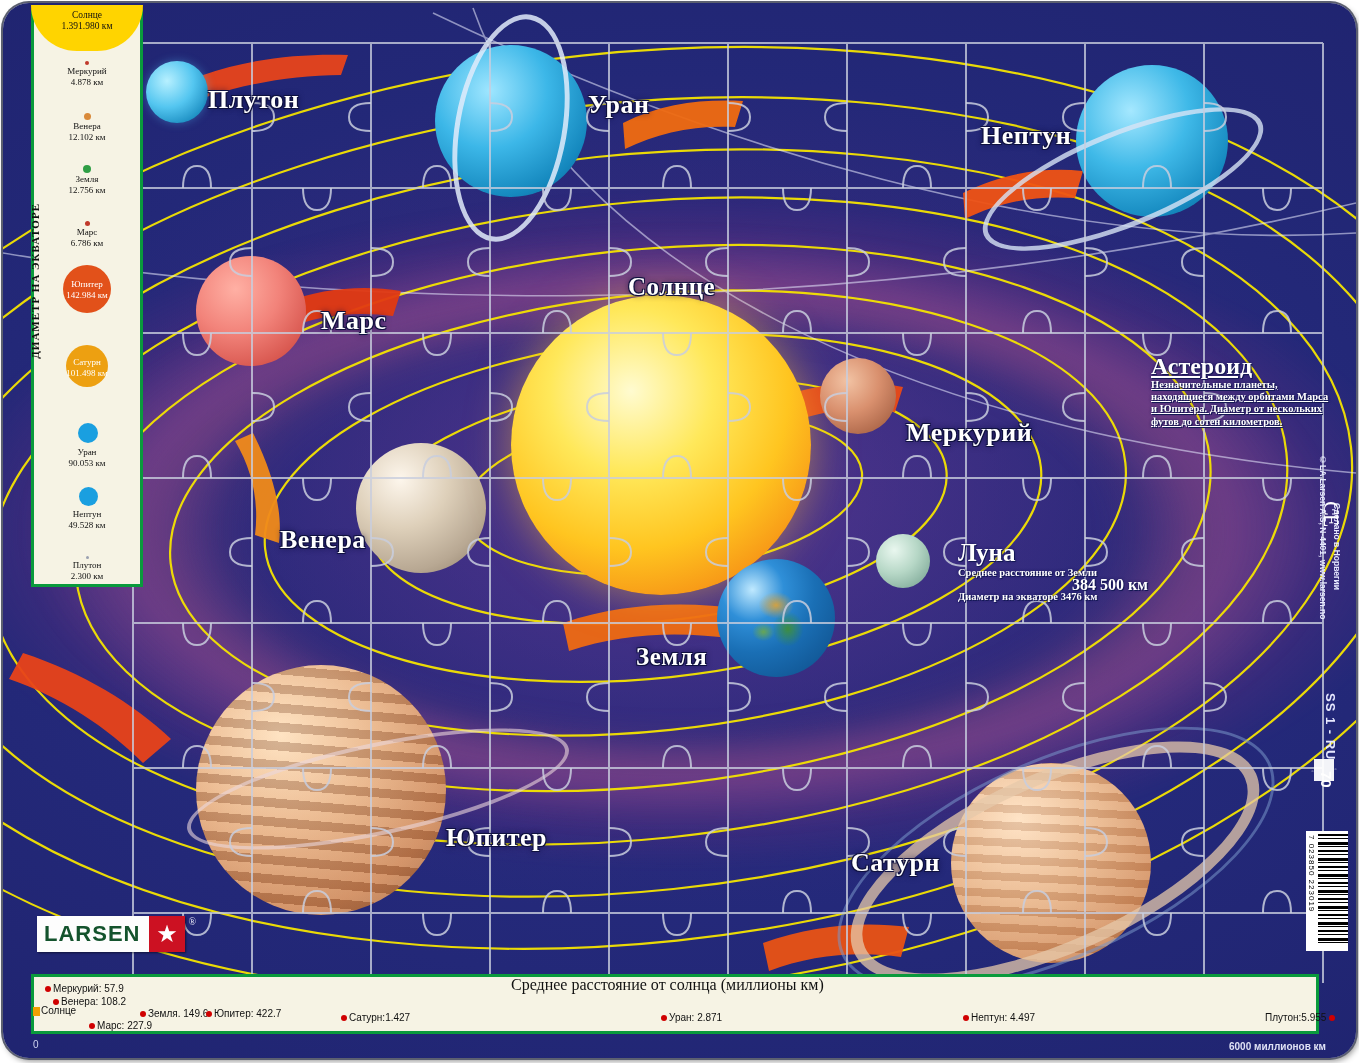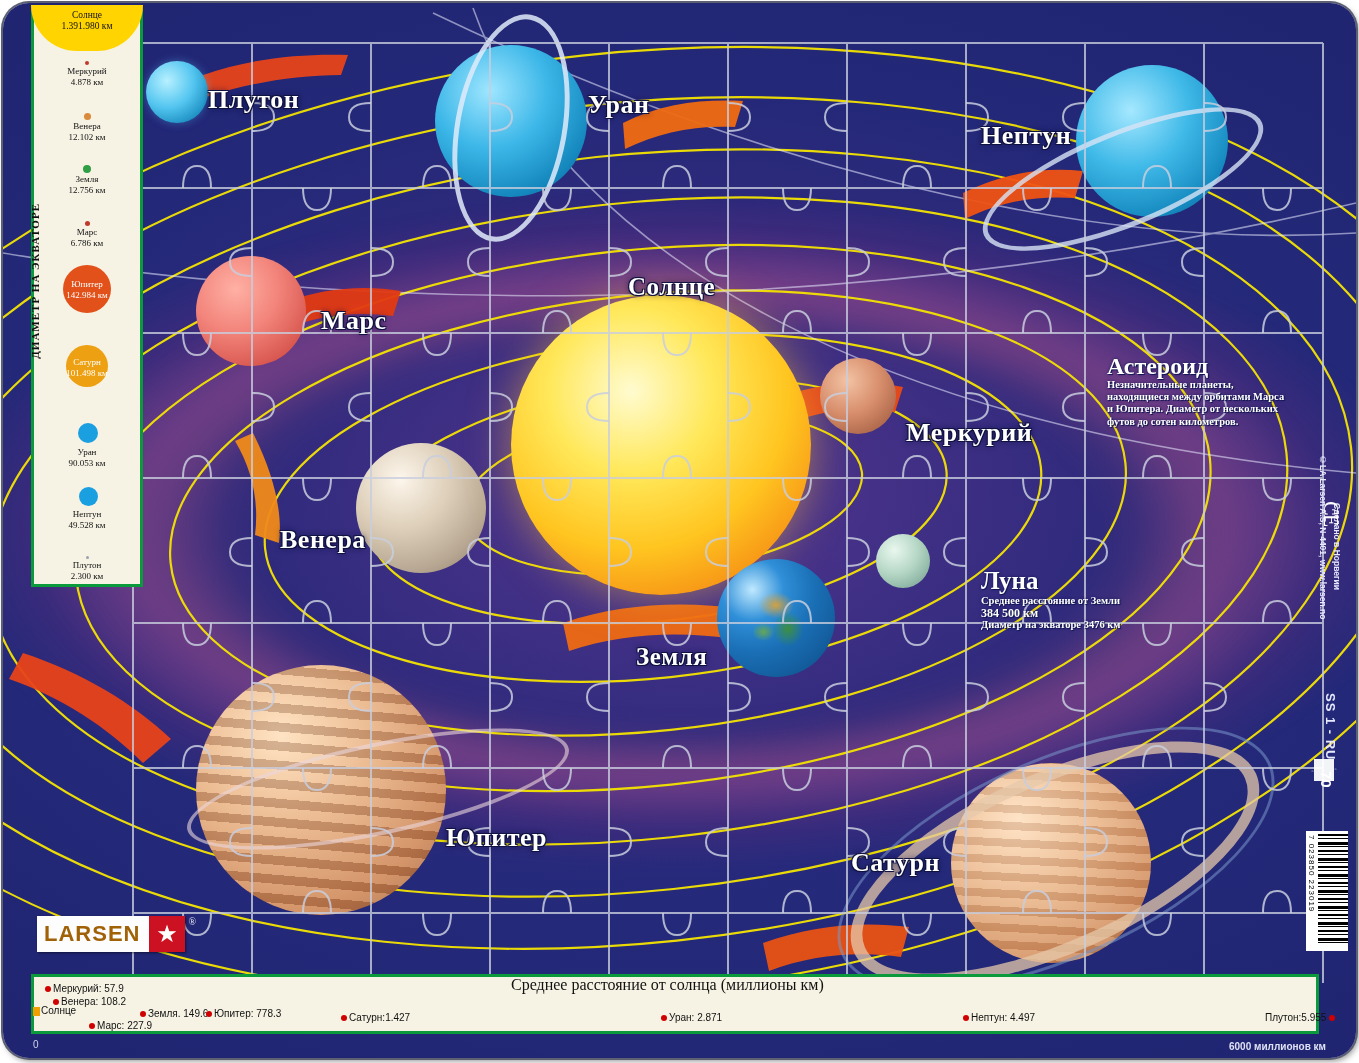--- a/index.html
+++ b/index.html
@@ -304,21 +304,21 @@
   #logo {
     position: absolute;
     left: 34px; bottom: 106px;
     width: 148px; height: 36px;
     background: #fdfdfd;
     z-index: 6;
     display: flex; align-items: center;
     box-shadow: 1px 1px 2px rgba(0,0,0,.5);
   }
   #logo .word {
-    color: #a16207;
+    color: #14532d;
     font-family: "Liberation Sans", sans-serif;
     font-weight: bold;
     font-size: 22px;
     letter-spacing: 1px;
     margin-left: 7px;
     flex: 1;
   }
   #logo .badge {
     width: 36px; height: 36px;
     background: #cc1122;
@@ -570,28 +570,28 @@
     <div class="plabel" style="left:585px;top:87px;font-size:26px;">Уран</div>
     <div class="plabel" style="left:978px;top:118px;font-size:26px;">Нептун</div>
     <div class="plabel" style="left:318px;top:303px;font-size:26px;">Марс</div>
     <div class="plabel" style="left:625px;top:270px;font-size:25px;">Солнце</div>
     <div class="plabel" style="left:903px;top:415px;font-size:26px;">Меркурий</div>
     <div class="plabel" style="left:277px;top:522px;font-size:26px;">Венера</div>
     <div class="plabel" style="left:633px;top:640px;font-size:25px;">Земля</div>
     <div class="plabel" style="left:443px;top:820px;font-size:26px;">Юпитер</div>
     <div class="plabel" style="left:848px;top:845px;font-size:26px;">Сатурн</div>
 
-    <div class="info-block" style="left:978px;top:536px;width:190px;margin-top:28px;">
+    <div class="info-block" style="left:955px;top:536px;width:190px;">
       <span class="h" style="font-size:25px;line-height:28px;">Луна</span>
       <span class="b" style="font-size:10.5px;line-height:12px;">Среднее расстояние от Земли</span>
-      <span class="b" style="font-size:12px;line-height:12px;">384 500 км</span>
+      <span class="b" style="font-size:16px;line-height:12px;text-align:right;">384 500 км</span>
       <span class="b" style="font-size:10.5px;line-height:12px;">Диаметр на экваторе 3476 км</span>
     </div>
 
-    <div class="info-block" style="left:1104px;top:350px;width:185px;">
+    <div class="info-block" style="left:1148px;top:350px;width:185px;text-decoration:underline;">
       <span class="h" style="font-size:24px;line-height:26px;">Астероид</span>
       <span class="b" style="font-size:10.5px;line-height:12.2px;">Незначительные планеты, находящиеся между орбитами Марса и Юпитера. Диаметр от нескольких футов до сотен километров.</span>
     </div>
 
     <div class="vtext" style="right:28px;top:452px;font-size:8.5px;">©LA Larsen A.S, N-4401, www.larsen.no</div>
     <div class="vtext" style="right:14px;top:500px;font-size:8.5px;">Сделано в Норвегии</div>
     <div id="ce-mark">CE</div>
     <div class="vtext" style="right:18px;top:690px;font-size:13px;letter-spacing:1px;">SS 1 - RU</div>
     <div id="piece-count">
       <svg width="40" height="46" viewBox="0 0 40 46">
@@ -686,21 +686,21 @@
     <div class="dist-item" style="left:50px;bottom:51px;">
       <span class="bullet"></span><span>Венера</span>:&nbsp;<span>108.2</span>
     </div>
     <div class="dist-item" style="left:128px;bottom:39px;margin-left:9px;">
       <span class="bullet"></span><span>Земля</span>.&nbsp;<span>149.6</span>
     </div>
     <div class="dist-item" style="left:86px;bottom:27px;">
       <span class="bullet"></span><span>Марс</span>:&nbsp;<span>227.9</span>
     </div>
     <div class="dist-item" style="left:203px;bottom:39px;">
-      <span class="bullet"></span><span>Юпитер</span>:&nbsp;<span>778.3</span>
+      <span class="bullet"></span><span>Юпитер</span>:&nbsp;<span>422.7</span>
     </div>
     <div class="dist-item" style="left:338px;bottom:35px;">
       <span class="bullet"></span><span>Сатурн</span>:<span>1.427</span>
     </div>
     <div class="dist-item" style="left:658px;bottom:35px;">
       <span class="bullet"></span><span>Уран</span>:&nbsp;<span>2.871</span>
     </div>
     <div class="dist-item" style="left:960px;bottom:35px;">
       <span class="bullet"></span><span>Нептун</span>:&nbsp;<span>4.497</span>
     </div>

